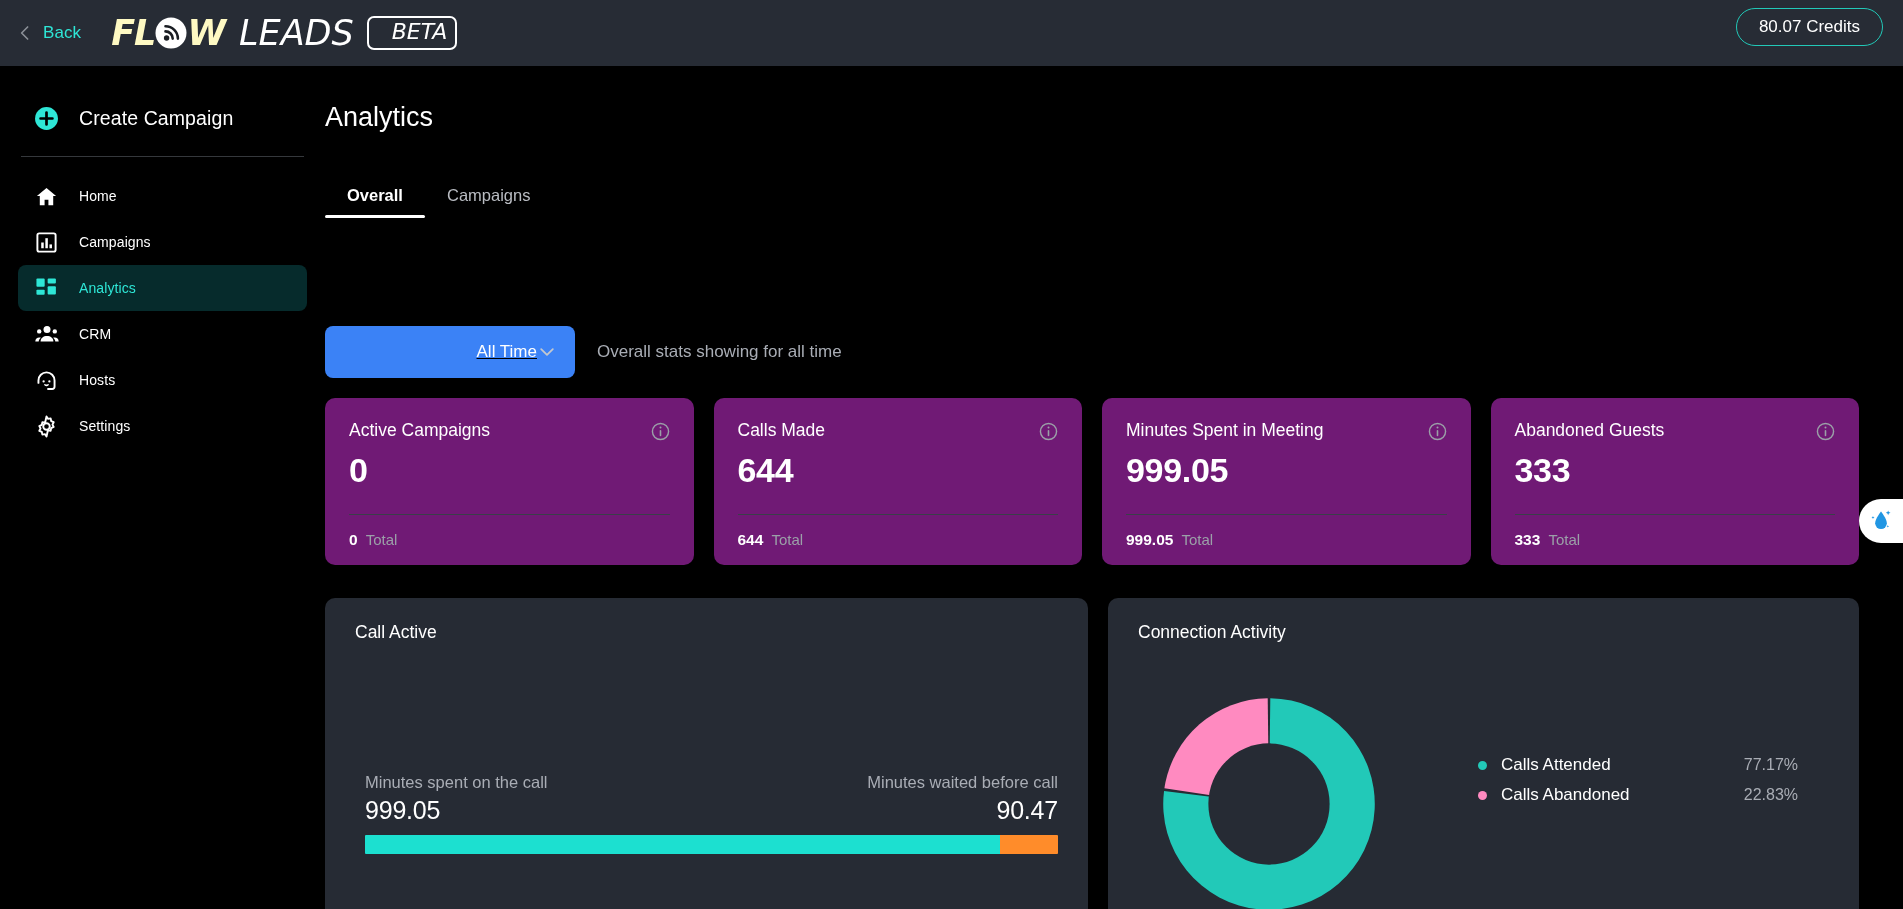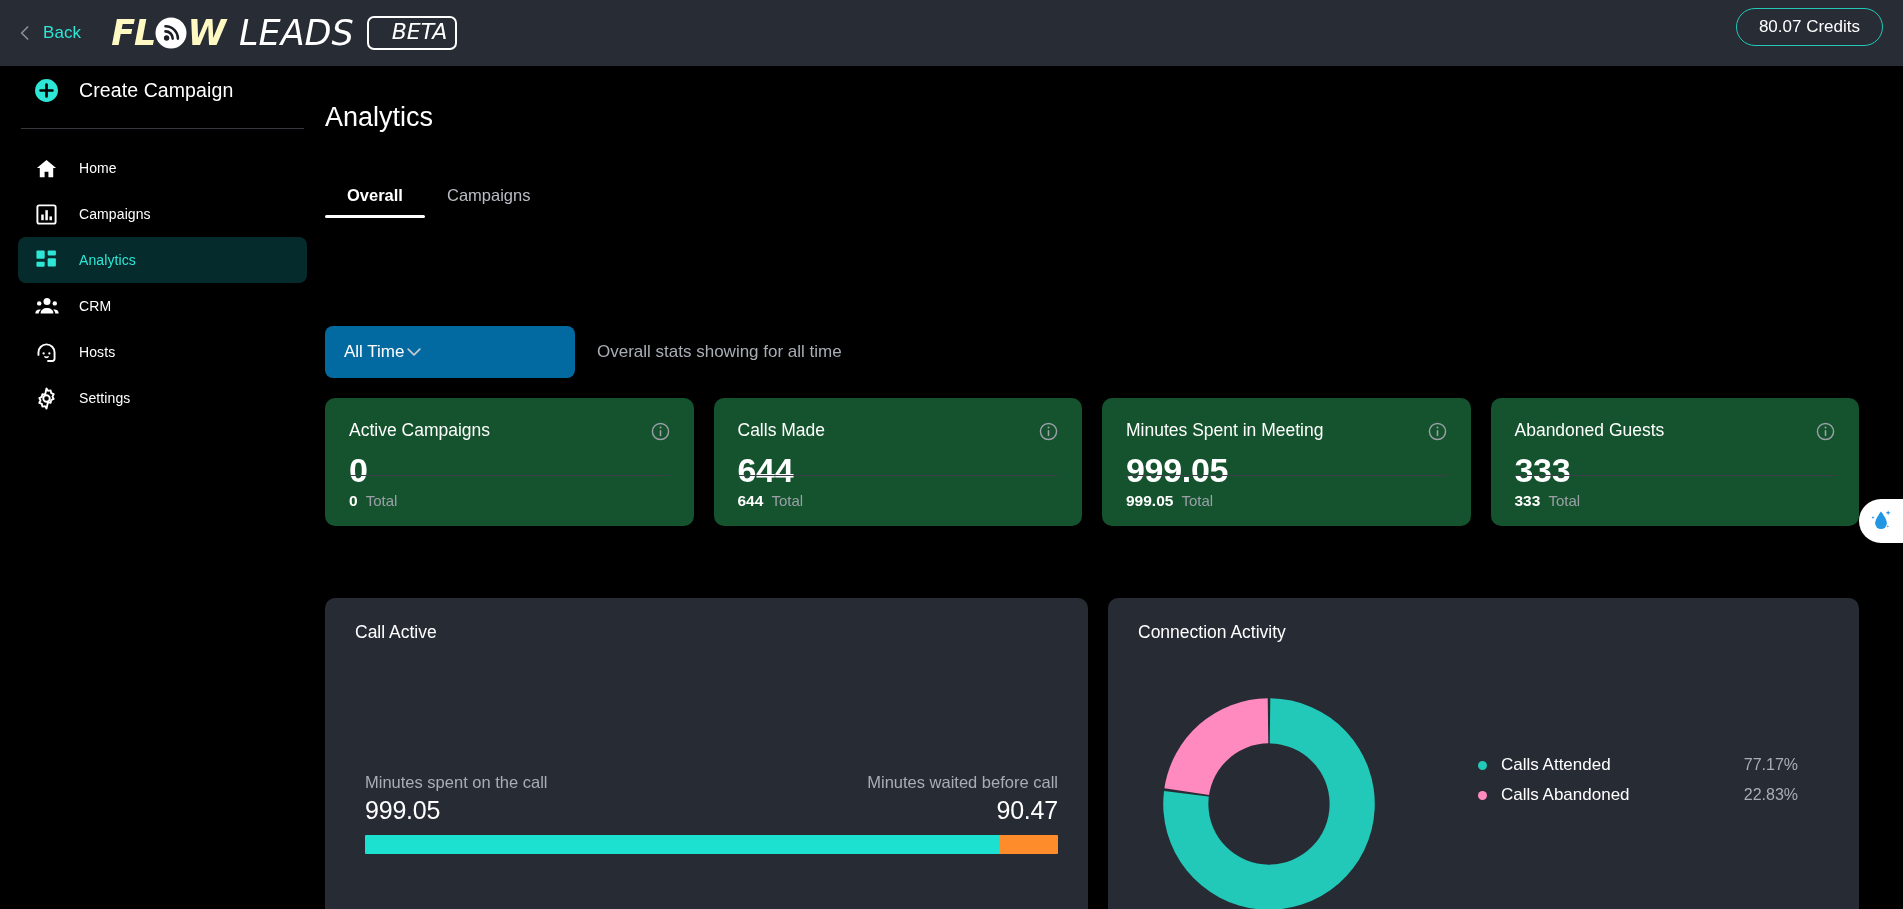--- a/index.html
+++ b/index.html
@@ -105,20 +105,21 @@
     user-select: none;
   }
 
   
   .sidebar {
     position: absolute;
     left: 0; top: 66px;
     width: 325px;
     height: 843px;
     background: #000000;
+    padding-top: 28px;
   }
 
   .nav-row {
     display: flex;
     align-items: center;
     gap: 20px;
     height: 46px;
     margin: 0 18px;
     padding-left: 16px;
     border-radius: 8px;
@@ -200,53 +201,54 @@
   .filter-row {
     position: absolute;
     left: 0; top: 260px;
     display: flex;
     align-items: center;
     gap: 22px;
   }
   .time-select {
     width: 250px;
     height: 52px;
-    background: #0369a1;
+    background: #3b82f6;
     border: none;
     border-radius: 8px;
     display: flex;
     align-items: center;
-    justify-content: flex-start;
+    justify-content: flex-end;
     padding: 0 18px 0 19px;
     cursor: pointer;
     user-select: none;
+    text-decoration: underline;
   }
   .time-select .sel-label {
     color: #ffffff;
     font-size: 17px;
   }
   .filter-note {
     color: #a9adb5;
     font-size: 17px;
   }
 
   
   .stat-grid {
     position: absolute;
     left: 0; top: 332px;
     width: 1534px;
     display: flex;
     gap: 20px;
   }
   .stat-card {
     flex: 1;
-    background: #14532d;
+    background: #701a75;
     border-radius: 10px;
     padding: 22px 24px 0 24px;
-    height: 128px;
+    height: 167px;
     position: relative;
   }
   .stat-head {
     display: flex;
     align-items: flex-start;
     justify-content: space-between;
   }
   .stat-label {
     color: #ffffff;
     font-size: 17.5px;

